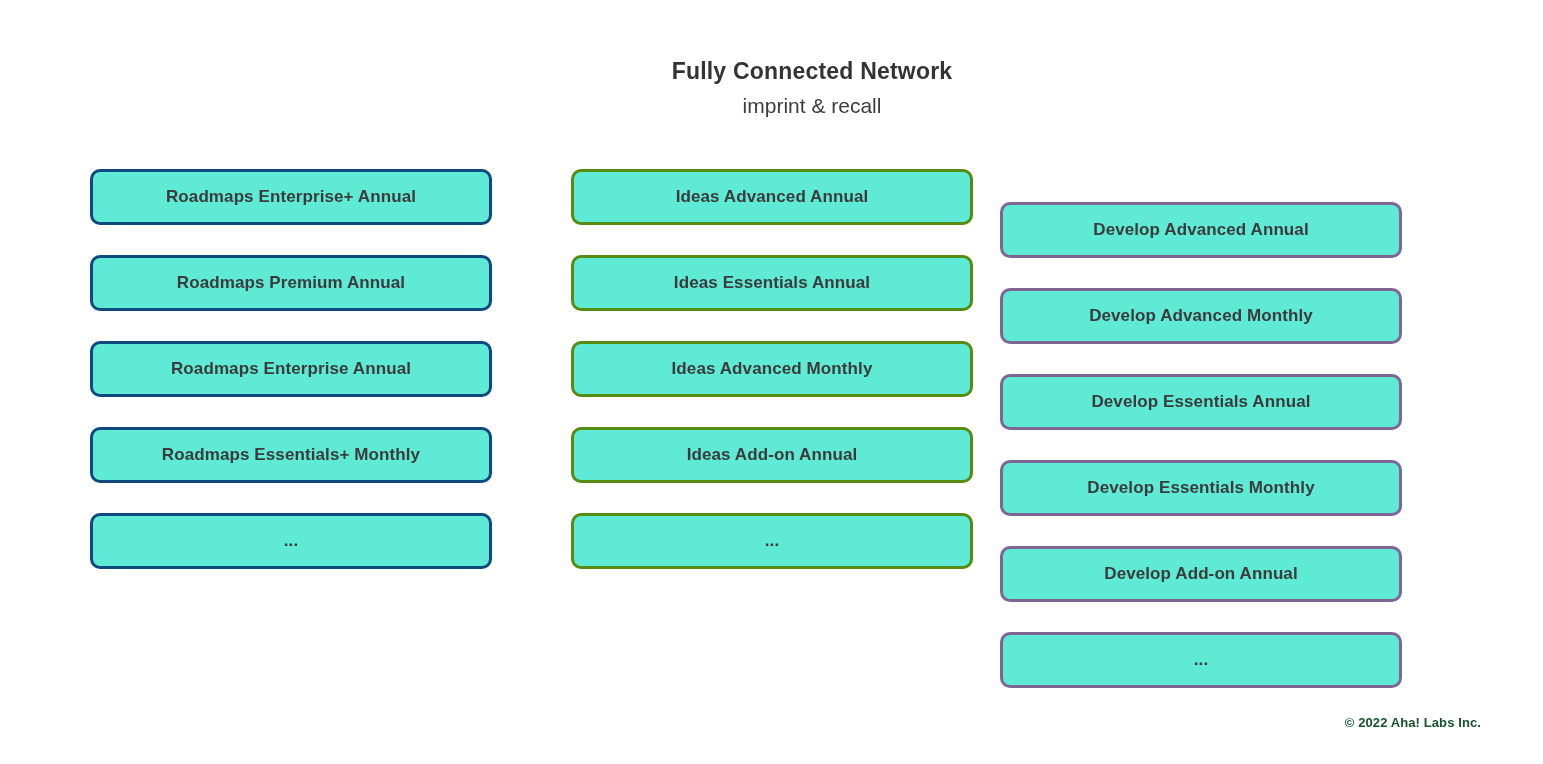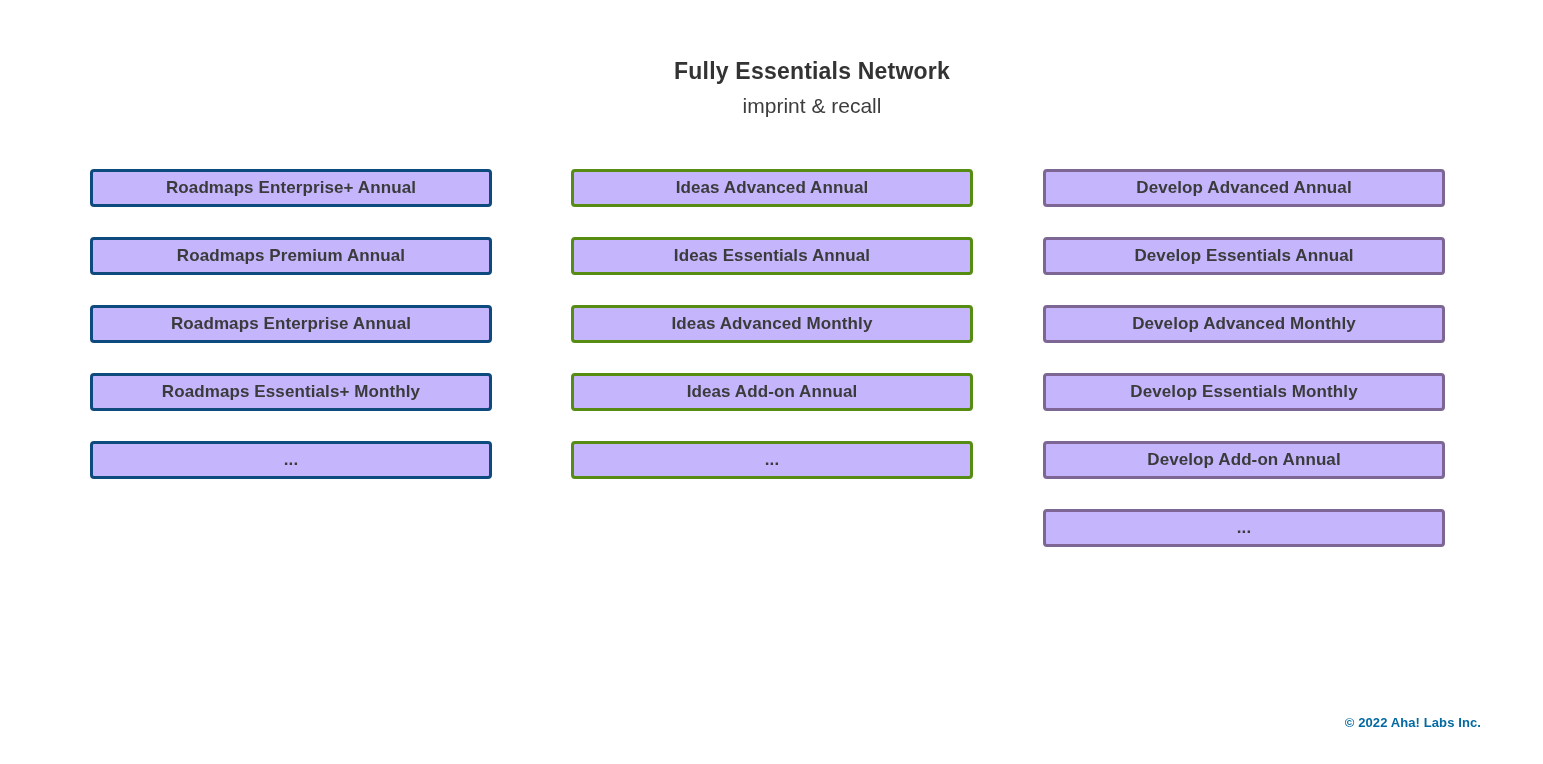--- a/index.html
+++ b/index.html
@@ -38,27 +38,27 @@
   .column {
     position: absolute;
     top: 169px;
     width: 402px;
     display: flex;
     flex-direction: column;
     gap: 30px;
   }
   .column[data-column-index="0"] { left: 90px; }
   .column[data-column-index="1"] { left: 571px; }
-  .column[data-column-index="2"] { left: 1043px; }
+  .column[data-column-index="2"] { left: 1000px; margin-top: 33px; }
 
   .node {
-    height: 38px;
-    background: #c4b5fd;
+    height: 56px;
+    background: #5eead4;
     border: 3px solid var(--border-color, #333333);
-    border-radius: 4px;
+    border-radius: 10px;
     display: flex;
     align-items: center;
     justify-content: center;
   }
   .node-label {
     font-size: 17px;
     font-weight: 600;
     color: #3b3b3b;
     letter-spacing: 0.1px;
   }
@@ -71,21 +71,21 @@
     font-weight: 700;
     letter-spacing: 0.1px;
   }
 </style>
 </head>
 <body>
 
 <div class="page" style="background: rgb(255, 255, 255);">
 
   <header class="header">
-    <div class="title" style="color: rgb(51, 51, 51);">Fully Essentials Network</div>
+    <div class="title" style="color: rgb(51, 51, 51);">Fully Connected Network</div>
     <div class="subtitle">imprint &amp; recall</div>
   </header>
 
   <div class="column" data-column-index="0" style="--border-color: #0e4a7d;">
       <div class="node">
     <span class="node-label">Roadmaps Enterprise+ Annual</span>
   </div>
       <div class="node">
     <span class="node-label">Roadmaps Premium Annual</span>
   </div>
@@ -114,31 +114,31 @@
   </div>
       <div class="node">
     <span class="node-label">...</span>
   </div>
     </div>
   <div class="column" data-column-index="2" style="--border-color: #7d6694;">
       <div class="node">
     <span class="node-label">Develop Advanced Annual</span>
   </div>
       <div class="node">
-    <span class="node-label">Develop Essentials Annual</span>
+    <span class="node-label">Develop Advanced Monthly</span>
   </div>
       <div class="node">
-    <span class="node-label">Develop Advanced Monthly</span>
+    <span class="node-label">Develop Essentials Annual</span>
   </div>
       <div class="node">
     <span class="node-label">Develop Essentials Monthly</span>
   </div>
       <div class="node">
     <span class="node-label">Develop Add-on Annual</span>
   </div>
       <div class="node">
     <span class="node-label">...</span>
   </div>
     </div>
 
-  <footer class="footer" style="color: #0369a1; margin-left: 20px;">© 2022 Aha! Labs Inc.</footer>
+  <footer class="footer" style="color: #14532d; margin-left: 20px;">© 2022 Aha! Labs Inc.</footer>
 
 </div>
 
 </body></html>

